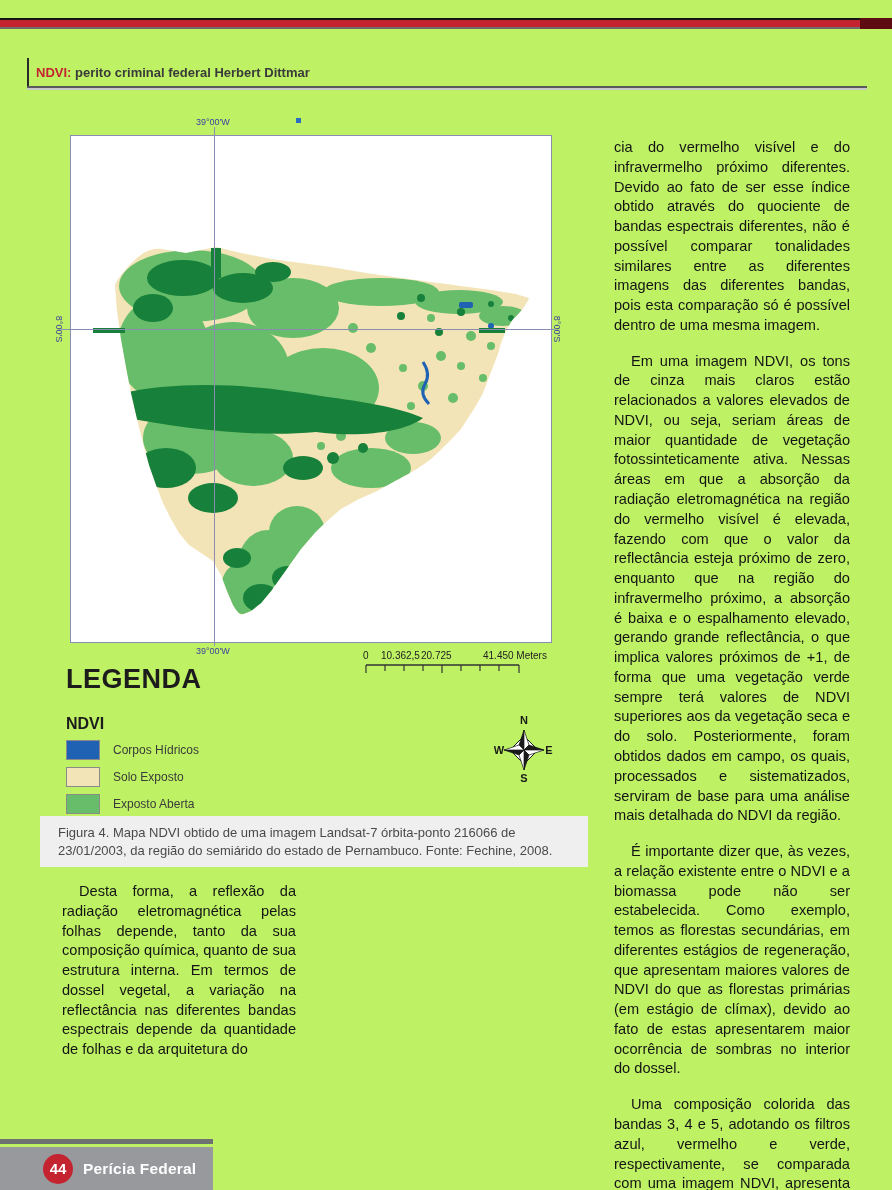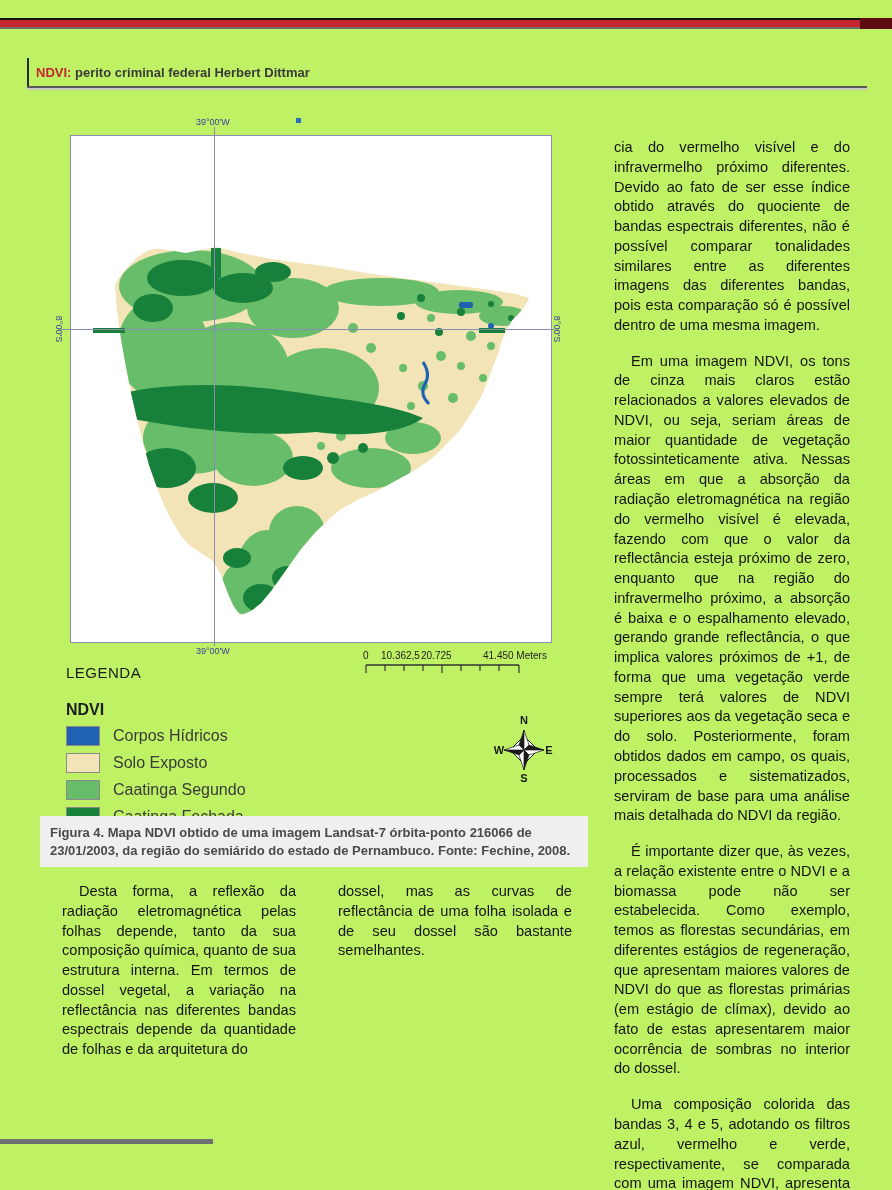--- a/index.html
+++ b/index.html
@@ -25,37 +25,37 @@
   .coord{font-size:9px;color:#3d3da0;white-space:nowrap;}
   .coord-top{left:196px;top:117px;}
   .coord-bottom{left:196px;top:646px;}
   .vlabel{width:30px;text-align:center;transform:rotate(90deg);}
   .coord-left{left:44px;top:324px;}
   .coord-right{left:542px;top:324px;}
   .speck-blue{left:296px;top:118px;width:5px;height:5px;background:#2a6fbf;}
 
   
   .legend{left:66px;top:664px;}
-  .legend-title{font-size:15px;font-weight:normal;color:#1c1c1c;letter-spacing:.5px;}
+  .legend-title{font-size:27px;font-weight:bold;color:#1c1c1c;letter-spacing:.5px;}
   .legend-sub{font-size:16px;font-weight:bold;color:#1c1c1c;margin-top:20px;}
   .legend-item{display:flex;align-items:center;margin-top:7px;height:20px;}
   .swatch{width:34px;height:20px;border:1px solid #8a8a8a;box-sizing:border-box;margin-right:13px;}
-  .legend-label{font-size:16px;color:#3a3a3a;}
+  .legend-label{font-size:12px;color:#3a3a3a;}
 
   
   .scalebar{left:363px;top:650px;width:200px;height:30px;font-size:10px;color:#222;}
   .scalebar span{position:absolute;top:0;white-space:nowrap;}
   .sb0{left:0px;} .sb1{left:18px;} .sb2{left:58px;} .sb3{left:120px;}
 
   
   .compass{left:494px;top:712px;width:60px;height:72px;}
 
   
-  .caption{left:40px;top:816px;width:548px;background:#efefef;padding:8px 10px;box-sizing:border-box;
-           font-size:13px;line-height:1.35;color:#4a4a4a;font-weight:bold;}
+  .caption{left:40px;top:816px;width:548px;background:#efefef;padding:8px 18px;box-sizing:border-box;
+           font-size:13px;line-height:1.35;color:#4a4a4a;}
 
   
   .body-col{font-size:14.6px;line-height:1.355;color:#141414;text-align:justify;}
   .body-col p{margin:16px;}
   .body-col p.ind{text-indent:17px;}
   .col-left{left:46px;top:866px;width:266px;}
   .col-mid{left:322px;top:866px;width:266px;}
   .col-right{left:598px;top:122px;width:268px;}
   .sec-head{font-weight:bold;margin-top:19px !important;}
 
@@ -180,21 +180,21 @@
     <div class="legend-item">
       <div class="swatch" style="background-color: rgb(31, 98, 180);"></div>
       <div class="legend-label">Corpos Hídricos</div>
     </div>
     <div class="legend-item">
       <div class="swatch" style="background-color: rgb(242, 228, 182);"></div>
       <div class="legend-label">Solo Exposto</div>
     </div>
     <div class="legend-item">
       <div class="swatch" style="background-color: rgb(103, 189, 105);"></div>
-      <div class="legend-label">Caatinga Segundo</div>
+      <div class="legend-label">Exposto Aberta</div>
     </div>
     <div class="legend-item">
       <div class="swatch" style="background-color: rgb(23, 128, 58);"></div>
       <div class="legend-label">Caatinga Fechada</div>
     </div>
   </div>
 
   <div class="abs scalebar">
     <span class="sb0">0</span>
     <span class="sb1">10.362,5</span>
@@ -236,27 +236,30 @@
     </svg>
   </div>
 
   <div class="abs caption">Figura 4. Mapa NDVI obtido de uma imagem Landsat-7 órbita-ponto 216066 de 23/01/2003, da região do semiárido do estado de Pernambuco.  Fonte: Fechine, 2008.</div>
 
   <div class="abs body-col col-left">
     <p class="ind">Desta forma, a reflexão da radiação eletromagnética pelas folhas depende, tanto da sua composição química, quanto de sua estrutura interna.  Em termos de dossel vegetal, a variação na reflectância nas diferentes bandas espectrais depende da quantidade de folhas e da arquitetura do</p>
   </div>
 
   <div class="abs body-col col-mid">
-    <p>dossel, mas as curvas de reflectância de uma folha isolada e de seu dossel são bastante semelhantes.</p>
   </div>
 
   <div class="abs body-col col-right">
     <p>cia do vermelho visível e do infravermelho próximo diferentes.  Devido ao fato de ser esse índice obtido através do quociente de bandas espectrais diferentes, não é possível comparar tonalidades similares entre as diferentes imagens das diferentes bandas, pois esta comparação só é possível dentro de uma mesma imagem.</p>
     <p class="ind">Em uma imagem NDVI, os tons de cinza mais claros estão relacionados a valores elevados de NDVI, ou seja, seriam áreas de maior quantidade de vegetação fotossinteticamente ativa. Nessas áreas em que a absorção da radiação eletromagnética na região do vermelho visível é elevada, fazendo com que o valor da reflectância esteja próximo de zero, enquanto que na região do infravermelho próximo, a absorção é baixa e o espalhamento elevado, gerando grande reflectância, o que implica valores próximos de +1, de forma que uma vegetação verde sempre terá valores de NDVI superiores aos da vegetação seca e do solo. Posteriormente, foram obtidos dados em campo, os quais, processados e sistematizados, serviram de base para uma análise mais detalhada do NDVI da região.</p>
     <p class="ind">É importante dizer que, às vezes, a relação existente entre o NDVI e a biomassa pode não ser estabelecida. Como exemplo, temos as florestas secundárias, em diferentes estágios de regeneração, que apresentam maiores valores de NDVI do que as florestas primárias (em estágio de clímax), devido ao fato de estas apresentarem maior ocorrência de sombras no interior do dossel.</p>
     <p class="ind">Uma composição colorida das bandas 3, 4 e 5, adotando os filtros azul, vermelho e verde, respectivamente, se comparada com uma imagem NDVI, apresenta uma correlação entre os tons alaranjados da composição colorida, que indicam áreas com vegetação exuberante, e os tons de cinza mais claros, que indicam valores maiores de NDVI.</p>
     <p class="sec-head">RESULTADOS</p>
     <p class="ind">Segundo Jarlan et. al., 2007 e Costa et. al., 2007, os valores de NDVI variam na escala de cinza, nos valores de -1 (ausência de vegetação, o que corresponde a um pi-</p>
   </div>
 
   <div class="abs footer-line"></div>
+  <div class="abs footer-box">
+    <div class="page-circle">44</div>
+    <div class="brand">Perícia Federal</div>
+  </div>
 
 </div>
 
 </body></html>

